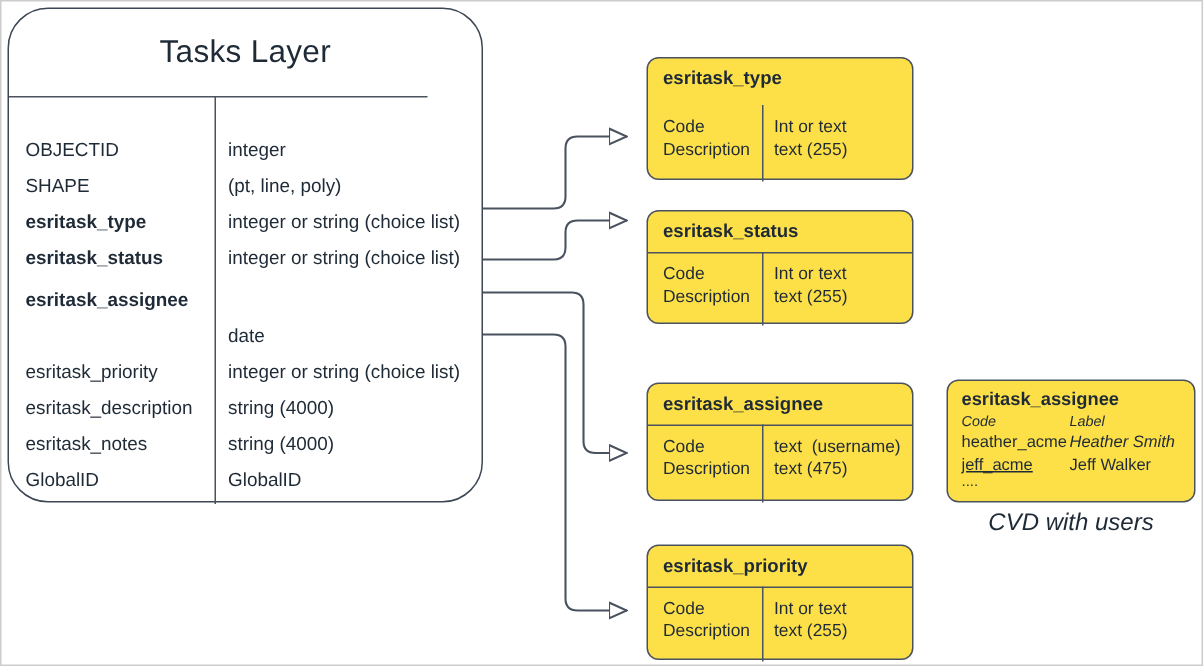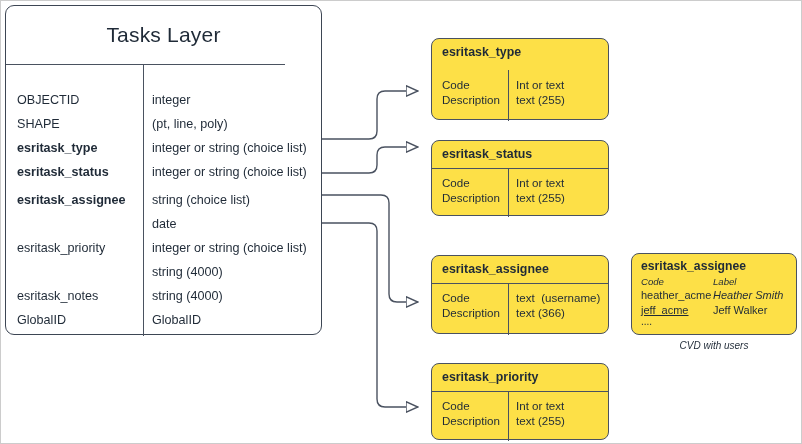--- a/index.html
+++ b/index.html
@@ -25,20 +25,21 @@
     box-sizing: border-box;
     background: #ffffff;
     border: 1.4px solid #3d4654;
     border-radius: 9px;
   }
   #tasks-layer {
     left: 4px;
     top: 4px;
     width: 317px;
     height: 330px;
+    border-radius: 27px;
   }
   .entity-title {
     position: absolute;
     left: 0;
     top: 0;
     width: 100%;
     height: 58px;
     line-height: 58px;
     text-align: center;
     font-size: 21px;
@@ -145,21 +146,21 @@
     position: absolute;
     font-size: 11px;
     white-space: nowrap;
   }
   .cvd-caption {
     position: absolute;
     left: 630px;
     top: 339px;
     width: 166px;
     text-align: center;
-    font-size: 10px;
+    font-size: 16px;
     font-style: italic;
     color: #1f2a37;
   }
 
   
   #connectors {
     position: absolute;
     left: 0;
     top: 0;
     width: 802px;
@@ -206,30 +207,30 @@
     <div class="field-row" style="top:130px">
       <span class="field-name bold">esritask_type</span>
       <span class="field-type">integer or string (choice list)</span>
     </div>
     <div class="field-row" style="top:154px">
       <span class="field-name bold">esritask_status</span>
       <span class="field-type">integer or string (choice list)</span>
     </div>
     <div class="field-row" style="top:182px">
       <span class="field-name bold">esritask_assignee</span>
-      <span class="field-type">string (choice list)</span>
     </div>
     <div class="field-row" style="top:206px">
       <span class="field-type">date</span>
     </div>
     <div class="field-row" style="top:230px">
       <span class="field-name">esritask_priority</span>
       <span class="field-type">integer or string (choice list)</span>
     </div>
     <div class="field-row" style="top:254px">
+      <span class="field-name">esritask_description</span>
       <span class="field-type">string (4000)</span>
     </div>
     <div class="field-row" style="top:278px">
       <span class="field-name">esritask_notes</span>
       <span class="field-type">string (4000)</span>
     </div>
     <div class="field-row" style="top:302px">
       <span class="field-name">GlobalID</span>
       <span class="field-type">GlobalID</span>
     </div>
@@ -254,21 +255,21 @@
 text (255)</div>
   </div>
 
   <div class="dbox" id="dbox-assignee" style="left:430px; top:254px; width:178px; height:79px;">
     <div class="dbox-title">esritask_assignee</div>
     <div class="dbox-hrule" style="top:27px;"></div>
     <div class="dbox-vrule" style="left:76px; top:27px; height:52px;"></div>
     <div class="dbox-cell" style="left:10px; top:34px;">Code
 Description</div>
     <div class="dbox-cell" style="left:84px; top:34px;">text  (username)
-text (366)</div>
+text (475)</div>
   </div>
 
   <div class="dbox" id="dbox-priority" style="left:430px; top:362px; width:178px; height:77px;">
     <div class="dbox-title">esritask_priority</div>
     <div class="dbox-hrule" style="top:27px;"></div>
     <div class="dbox-vrule" style="left:76px; top:27px; height:50px;"></div>
     <div class="dbox-cell" style="left:10px; top:34px;">Code
 Description</div>
     <div class="dbox-cell" style="left:84px; top:34px;">Int or text
 text (255)</div>

